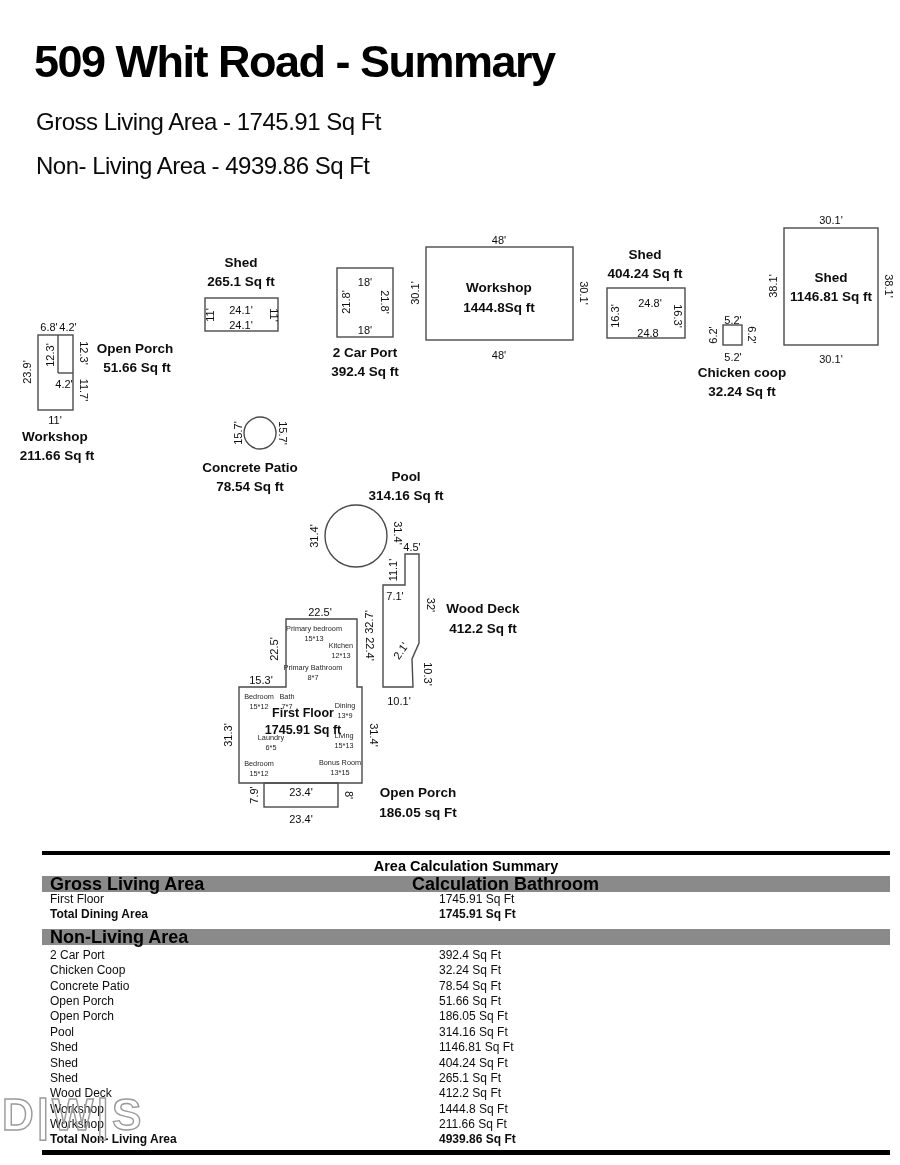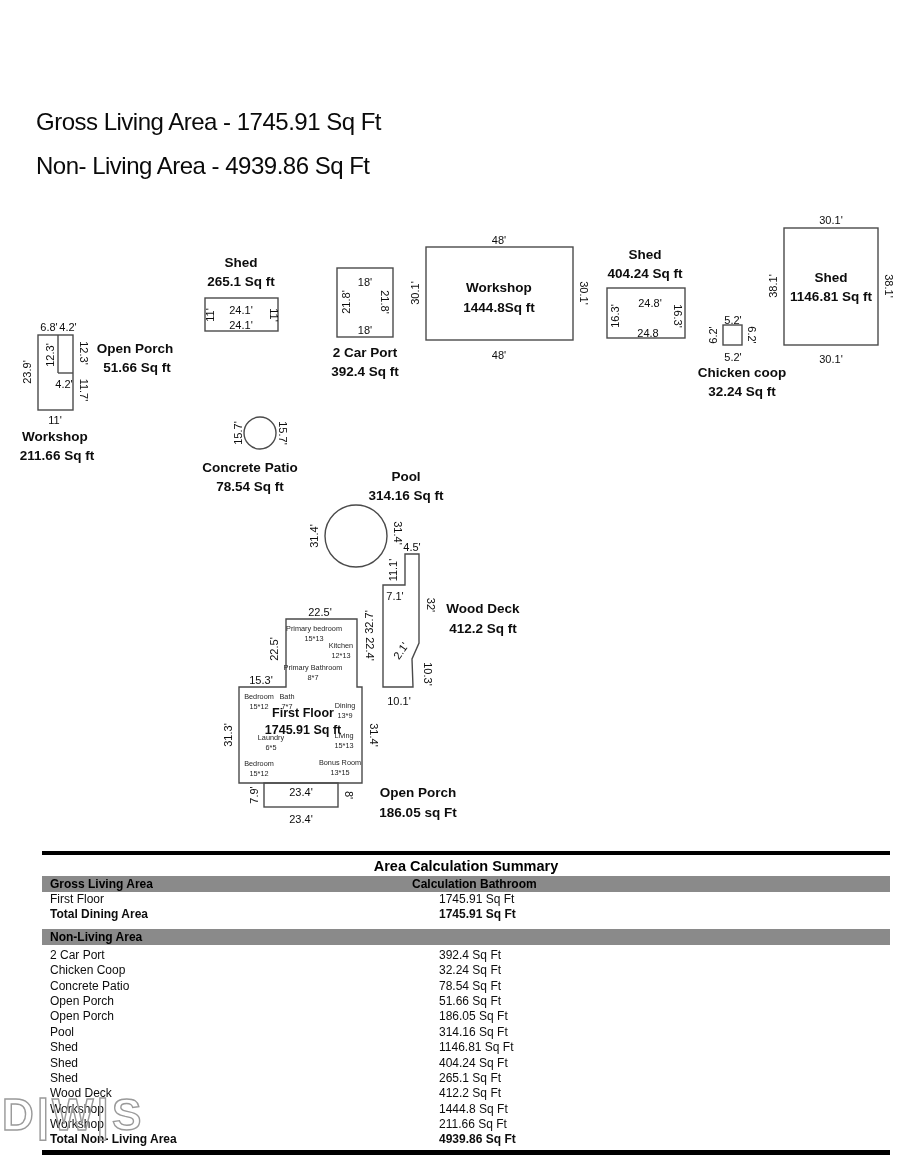--- a/index.html
+++ b/index.html
@@ -16,38 +16,39 @@
   .L{font-size:13.5px;font-weight:bold;}
   .F{font-size:12.5px;font-weight:bold;}
   .sh{fill:none;stroke:#4a4a4a;stroke-width:1.4;}
   .sketch{position:absolute;left:0;top:185px;}
   
   .tbl{position:absolute;left:42px;top:851px;width:848px;font-size:12px;}
   .bar-top{height:4px;background:#000;}
   .bar-bot{height:5px;background:#000;margin-top:2px;}
   .t-title{text-align:center;font-weight:bold;font-size:14.5px;padding:3px 0 2px 0;color:#000;}
   .g-bar{background:#8a8a8a;height:16px;line-height:16px;position:relative;
-         font-weight:bold;font-size:12px;color:#000;}
+         font-weight:bold;font-size:18px;color:#000;}
   .g-bar .lft{padding-left:8px;}
   .g-bar .ctr{position:absolute;left:370px;top:0;}
   .t-row{position:relative;height:15.4px;line-height:15.4px;}
   .t-row .lbl{padding-left:8px;}
   .t-row .val{position:absolute;left:397px;top:0;}
   .bold{font-weight:bold;}
   .nl-bar{margin-top:6px;}
   .gap{height:3px;}
   .wm{position:absolute;left:2px;top:1090px;font-size:44px;font-weight:bold;
       letter-spacing:3px;color:transparent;-webkit-text-stroke:1.4px #9a9a9a;
       z-index:5;pointer-events:none;font-family:"Liberation Sans",sans-serif;}
 </style>
 </head>
 <body>
 
 <div class="page">
 
+  <div class="title">509 Whit Road - Summary</div>
   <div class="sub sub1">Gross Living Area - 1745.91 Sq Ft</div>
   <div class="sub sub2">Non- Living Area - 4939.86 Sq Ft</div>
 
   <svg class="sketch" width="900" height="660" viewBox="0 0 900 660">
 
     <g>
       <text class="L" text-anchor="middle" x="241" y="82">Shed</text>
       <text class="L" text-anchor="middle" x="241" y="101">265.1 Sq ft</text>
       <rect class="sh" x="205" y="113" width="73" height="33"></rect>
       <text class="d" text-anchor="middle" x="241" y="129">24.1'</text>

